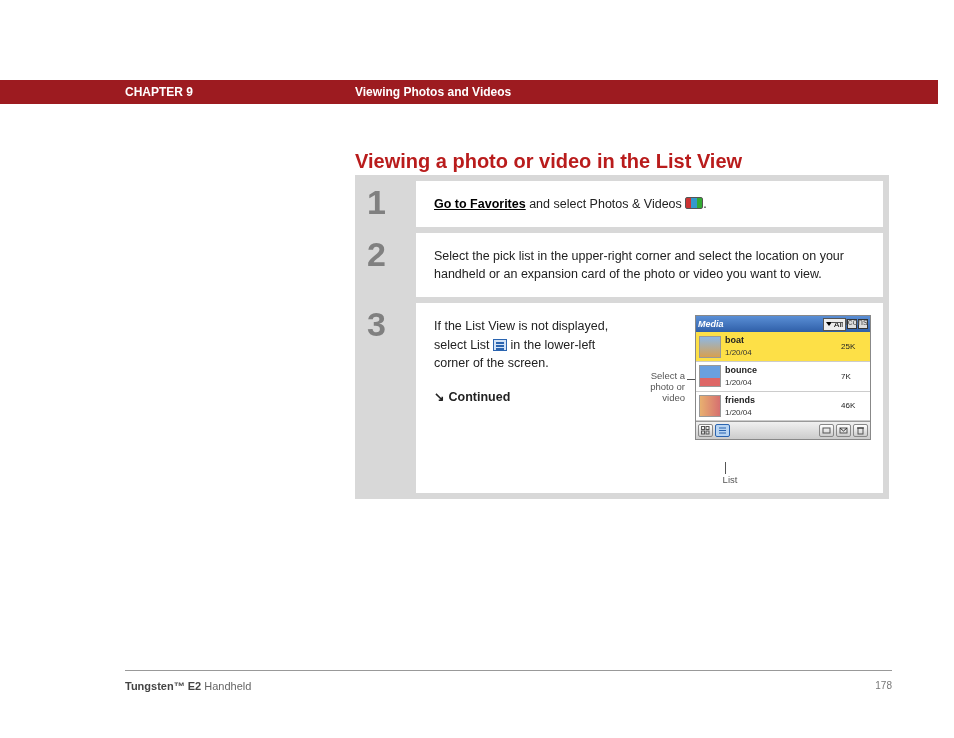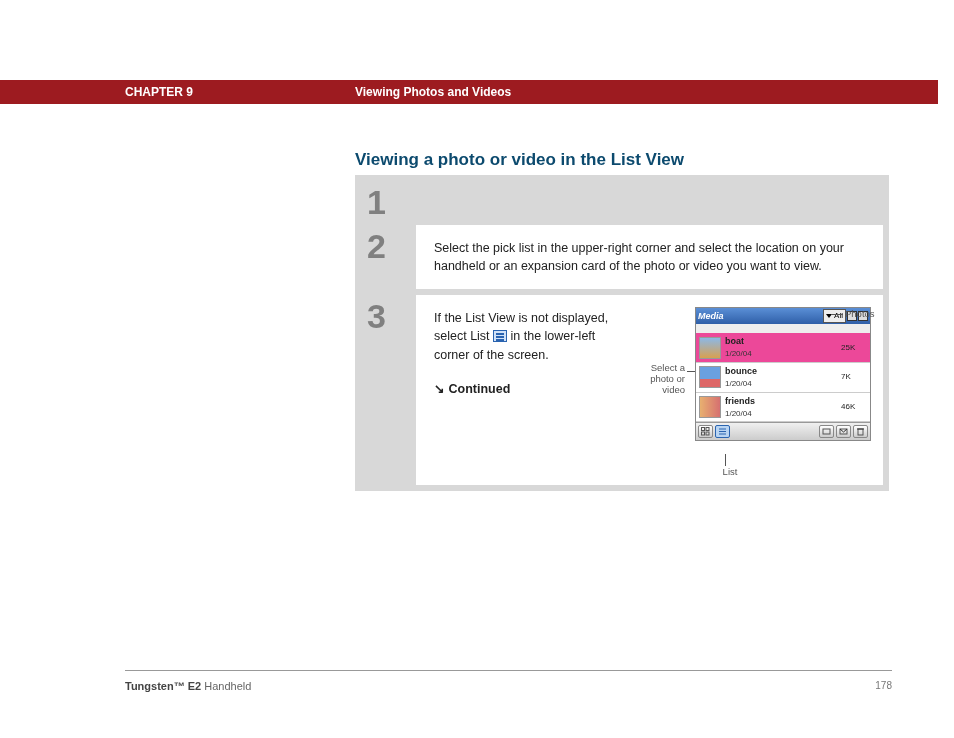--- a/index.html
+++ b/index.html
@@ -35,23 +35,23 @@
     position: absolute;
     left: 355px;
     top: 5px;
   }
 
   
   .section-heading {
     position: absolute;
     left: 355px;
     top: 150px;
-    font-size: 17px;
-    font-weight: bold;
-    color: #0c4a6e;
+    font-size: 20px;
+    font-weight: bold;
+    color: #b91c1c;
   }
 
   
   .steps {
     position: absolute;
     left: 355px;
     top: 175px;
     width: 534px;
     background: #d8d8d8;
     padding: 6px;
@@ -182,22 +182,21 @@
     background: #fff;
   }
   .dev-row {
     display: flex;
     align-items: center;
     padding: 2px 3px;
     border-bottom: 1px solid #ccc;
     gap: 4px;
   }
   .dev-row.selected {
-    background: #ec4899;
-    margin-top: 9px;
+    background: #fde047;
   }
   .dev-thumb {
     width: 22px; height: 22px;
     background: linear-gradient(#8cb8e6,#d8a050);
     border: 1px solid #999;
     flex-shrink: 0;
   }
   .dev-thumb.t2 { background: linear-gradient(#6aa0e0 60%, #d66 60%); }
   .dev-thumb.t3 { background: linear-gradient(90deg,#e8b070,#d67070); }
   .dev-info { flex: 1; }
@@ -273,20 +272,23 @@
   <span class="header-chapter">CHAPTER 9</span>
   <span class="header-title">Viewing Photos and Videos</span>
 </div>
 
 <h2 class="section-heading">Viewing a photo or video in the List View</h2>
 
 <div class="steps">
 
   <div class="step">
     <div class="step-num">1</div>
+    <div class="step-body">
+      <a href="#" class="fav-link">Go to Favorites</a><span> and select Photos &amp; Videos </span><span class="app-icon"></span><span>.</span>
+    </div>
   </div>
 
   <div class="step">
     <div class="step-num">2</div>
     <div class="step-body">
       <span>Select the pick list in the upper-right corner and select the location on your handheld or an expansion card of the photo or video you want to view.</span>
     </div>
   </div>
 
   <div class="step">
@@ -297,21 +299,21 @@
         <div class="continued">
           <span class="continued-arrow">↘</span><span>Continued</span>
         </div>
       </div>
 
       <div class="device-wrap">
 
         <div class="callout" style="left:-60px; top:56px; width:50px;">Select a photo or video</div>
         <div class="callout-line" style="left:-8px; top:64px; width:8px; height:1px;"></div>
 
-        <div class="callout right" style="left:150px; top:2px;">Photos</div>
+        <div class="callout right" style="left:150px; top:2px;">Icons</div>
         <div class="callout-line" style="left:136px; top:7px; width:12px; height:1px;"></div>
 
         <div class="callout right" style="left:20px; top:160px; width:30px; text-align:center;">List</div>
         <div class="callout-line" style="left:30px; top:147px; width:1px; height:12px;"></div>
 
         <div class="device">
           <div class="device-titlebar">
             <span>Media</span>
             <span class="spacer"></span>
             <span class="pick">

